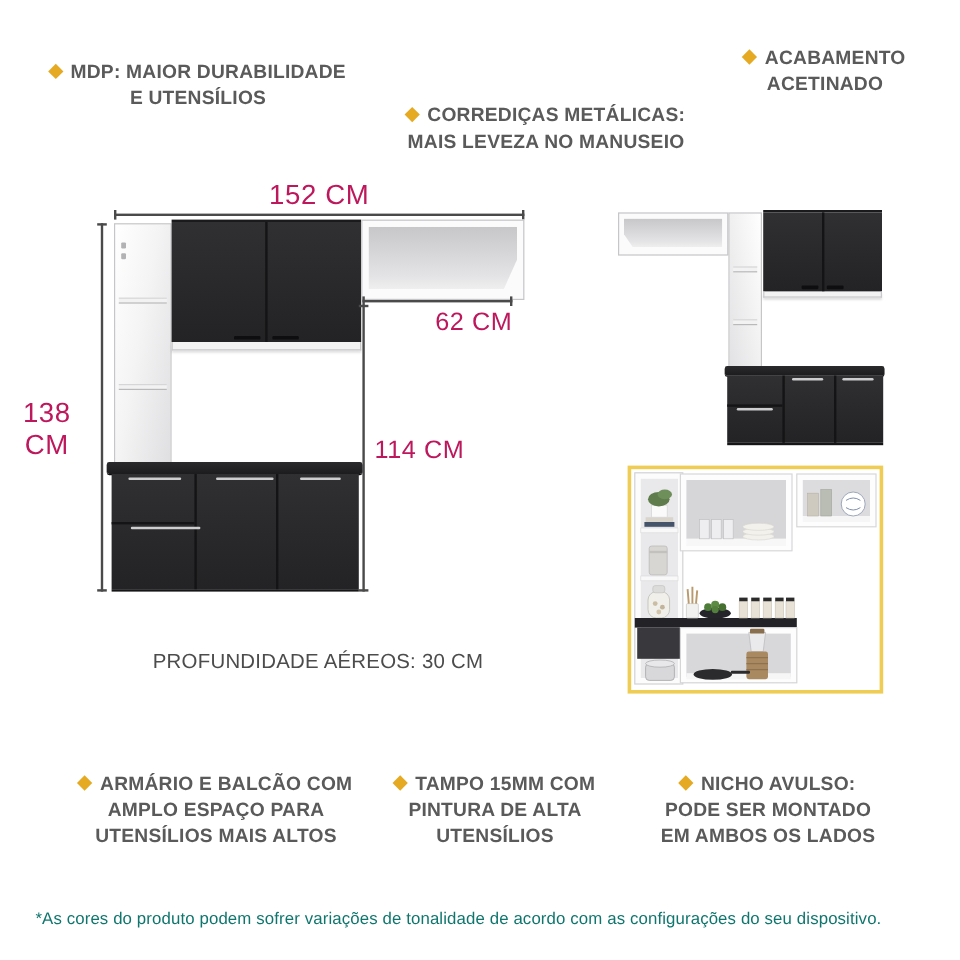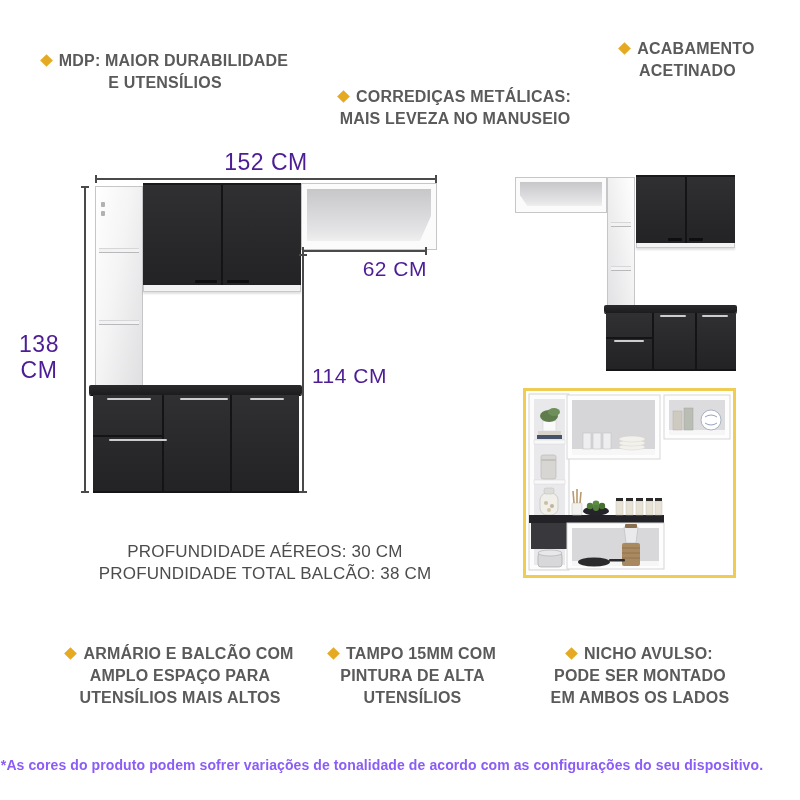--- a/index.html
+++ b/index.html
@@ -14,43 +14,43 @@
   .feature .line{display:block;}
   .diamond{display:inline-block;width:9px;height:9px;background:var(--accent-yellow,#e5a922);
     transform:rotate(45deg);margin-right:8px;vertical-align:1px;}
   
   .dim-h{position:absolute;height:2px;background:#4a4a4b;}
   .dim-h::before,.dim-h::after{content:"";position:absolute;top:-3px;width:2px;height:8px;background:#4a4a4b;}
   .dim-h::before{left:0;} .dim-h::after{right:0;}
   .dim-v{position:absolute;width:2px;background:#4a4a4b;}
   .dim-v::before,.dim-v::after{content:"";position:absolute;left:-3px;width:8px;height:2px;background:#4a4a4b;}
   .dim-v::before{top:0;} .dim-v::after{bottom:0;}
-  .dim-label{position:absolute;color:#4c1d95;font-size:23px;line-height:26px;text-align:center;
+  .dim-label{position:absolute;color:#be185d;font-size:23px;line-height:26px;text-align:center;
     letter-spacing:.5px;}
   .dim-label.small{font-size:21px;line-height:23px;text-align:right;}
   
   .white-box{position:absolute;background:#fbfbfc;border:1px solid #c6c6c8;box-sizing:border-box;}
   .inner-gray{position:absolute;background:linear-gradient(180deg,#c7c7c9 0%,#e4e4e6 80%,#efefef 100%);}
   .shelf-line{position:absolute;left:3px;right:3px;height:3px;background:#f2f2f3;border-bottom:1px solid #b9b9bb;border-top:1px solid #d6d6d8;}
   .black-cab{position:absolute;background:linear-gradient(180deg,#303033 0%,#28282b 60%,#232326 100%);
     border-top:2px solid #1a1a1c;box-sizing:border-box;}
   .door-divider{position:absolute;top:0;bottom:0;width:2px;background:#141416;}
   .drawer-divider{position:absolute;height:2px;background:#141416;}
   .handle-light{position:absolute;height:2px;background:#cdcdcf;border-radius:1px;}
   .handle-dark{position:absolute;height:3px;background:#0e0e10;border-radius:1px;}
   .bottom-board{position:absolute;background:#f3f3f4;border:1px solid #c9c9cb;border-top:none;
     box-sizing:border-box;box-shadow:0 2px 2px rgba(0,0,0,.12);}
   .countertop{position:absolute;background:linear-gradient(180deg,#2a2a2d,#1c1c1f);border-radius:2px;
     box-shadow:0 1px 0 #0b0b0d;}
   .depth-note{position:absolute;text-align:center;font-size:17px;line-height:22px;color:#4c4c4d;letter-spacing:.2px;}
   
   .photo{position:absolute;border:3px solid var(--photo-border,#efcd54);background:#fff;box-sizing:border-box;}
   
-  .footer-note{position:absolute;left:0;width:764px;text-align:center;font-weight:bold;
-    font-size:14px;color:#8b5cf6;letter-spacing:.1px;}
+  .footer-note{position:absolute;left:0;width:764px;text-align:center;font-weight:normal;
+    font-size:14px;color:#0f766e;letter-spacing:.1px;}
 </style>
 </head>
 <body>
 
 <div class="stage">
 
   <div class="feature" style="left:25px;top:50px;width:280px;">
     <span class="line"><span class="diamond"></span><span>MDP: MAIOR DURABILIDADE</span></span>
     <span class="line">E UTENSÍLIOS</span>
   </div>
@@ -99,21 +99,20 @@
     <div class="door-divider" style="left:137px;"></div>
     <div class="drawer-divider" style="left:0;top:40px;width:69px;"></div>
     <div class="handle-light" style="left:14px;top:3px;width:44px;"></div>
     <div class="handle-light" style="left:16px;top:44px;width:58px;"></div>
     <div class="handle-light" style="left:87px;top:3px;width:48px;"></div>
     <div class="handle-light" style="left:157px;top:3px;width:34px;"></div>
   </div>
 
   <div class="depth-note" style="left:85px;width:360px;top:517px;">
     <span class="line" style="display:block;margin-top:24px;">PROFUNDIDADE AÉREOS: 30 CM</span>
-    <span class="line" style="display:block;">PROFUNDIDADE TOTAL BALCÃO: 38 CM</span>
   </div>
 
   <div class="white-box" style="left:515px;top:177px;width:92px;height:36px;">
     <div class="inner-gray" style="left:4px;top:4px;right:4px;bottom:6px;clip-path:polygon(0 0,100% 0,100% 100%,9% 100%,0 55%);"></div>
   </div>
   <div class="white-box" style="left:607px;top:177px;width:28px;height:130px;background:linear-gradient(260deg,#ffffff 0%,#f2f2f3 45%,#e2e2e4 100%);">
     <div class="shelf-line" style="top:44px;"></div>
     <div class="shelf-line" style="top:88px;"></div>
   </div>
   <div class="black-cab" style="left:636px;top:175px;width:99px;height:68px;">

